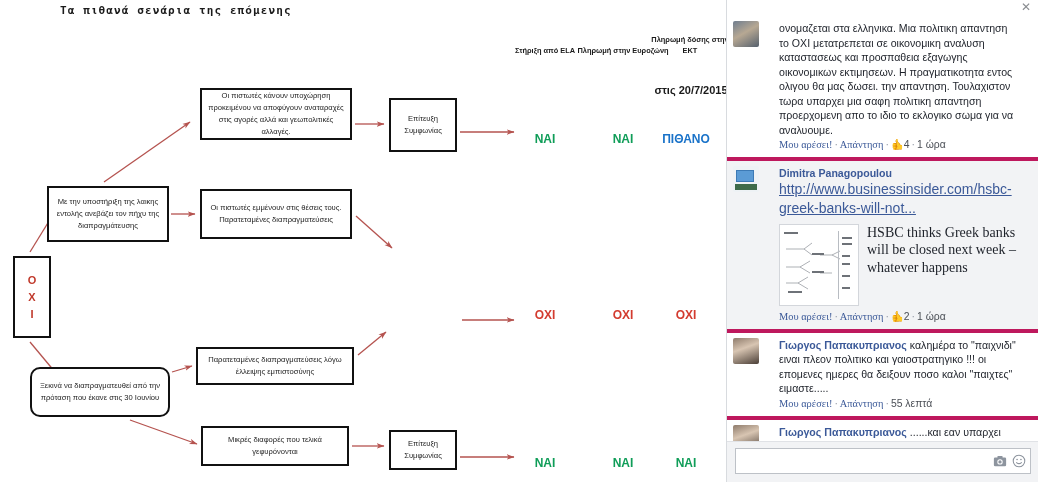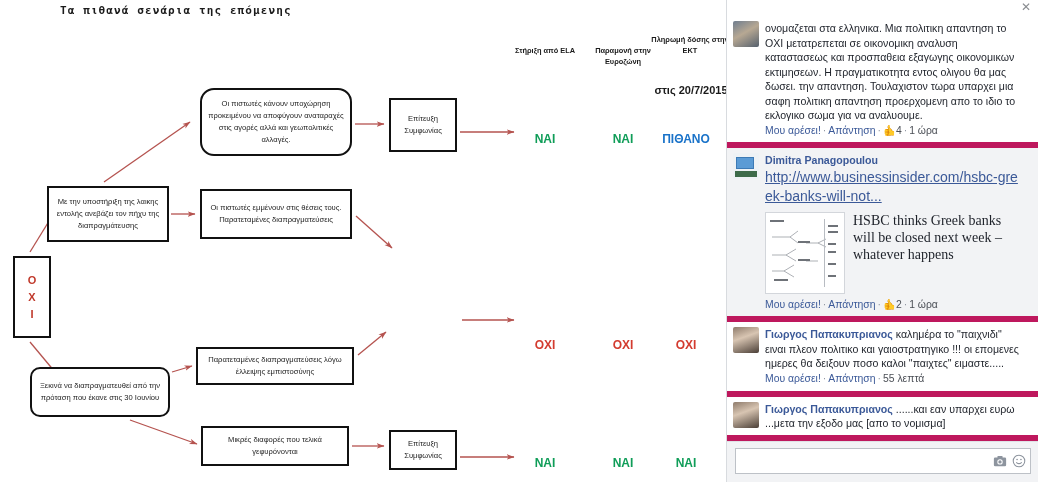--- a/index.html
+++ b/index.html
@@ -67,21 +67,21 @@
   }
   .node-oxi span {
     color: #c0392b;
     font-weight: bold;
     font-size: 11px;
     line-height: 1;
   }
 
   .node-support   { left: 47px;  top: 186px; width: 122px; height: 56px; }
   .node-start     { left: 30px;  top: 367px; width: 140px; height: 50px; border-radius: 10px; }
-  .node-concede   { left: 200px; top: 88px;  width: 152px; height: 68px; border-radius: 14px; }
+  .node-concede   { left: 200px; top: 88px;  width: 152px; height: 52px; }
   .node-insist    { left: 200px; top: 189px; width: 152px; height: 50px; }
   .node-prolonged { left: 196px; top: 347px; width: 158px; height: 38px; }
   .node-small     { left: 201px; top: 426px; width: 148px; height: 40px; }
   .node-agree1    { left: 389px; top: 98px;  width: 68px;  height: 54px; }
   .node-ious      { left: 388px; top: 252px; width: 70px;  height: 78px;
                     font-size: 7.2px; line-height: 1.5; }
   .node-agree2    { left: 389px; top: 430px; width: 68px;  height: 40px; }
 
   
   .col-head {
@@ -110,21 +110,21 @@
     text-align: center;
     font-size: 12px;
     font-weight: bold;
     width: 52px;
   }
   .cell.yes      { color: #0f9d58; }
   .cell.no       { color: #d33b2f; }
   .cell.probable { color: #1a73c9; }
 
   .row1 { top: 132px; }
-  .row2 { top: 338px; }
+  .row2 { top: 308px; }
   .row3 { top: 456px; }
   .c1 { left: 519px; }
   .c2 { left: 597px; }
   .c3 { left: 660px; }
 
   
   #fb-panel {
     position: absolute;
     left: 726px; top: 0;
     width: 312px; height: 482px;
@@ -144,23 +144,23 @@
     right: 8px; top: 1px;
     font-size: 12px;
     color: #8a8d91;
     line-height: 1;
     cursor: pointer;
     font-family: "DejaVu Sans", sans-serif;
   }
 
   .comment {
     display: flex;
-    gap: 6px;
+    gap: 20px;
     padding: 5px 20px 4px 6px;
-    border-bottom: 6px solid #be185d;
+    border-bottom: 4px solid #be185d;
     background: #ffffff;
   }
   .comment.shaded { background: #f2f3f5; }
 
   .avatar {
     flex: 0 0 auto;
     width: 26px; height: 26px;
     border-radius: 2px;
     overflow: hidden;
     background: #c9ccd1;
@@ -201,21 +201,21 @@
     line-height: 1.37;
     font-size: 14px;
     word-break: break-all;
   }
   .cmeta {
     font-size: 10.4px;
     color: #4b4f56;
     margin-top: 1px;
     line-height: 1.4;
   }
-  .cmeta a { color: #3b5998; text-decoration: none; }
+  .cmeta a { color: #3b5998; text-decoration: none; font-family: Liberation Serif, serif; }
   .cmeta .sep { color: #9197a3; margin: 0 2px; }
   .thumb-up {
     display: inline-block;
     transform: scaleX(-1);
     color: #4b4f56;
   }
 
   
   .attachment {
     display: flex;
@@ -338,21 +338,21 @@
   <div class="node node-insist">Οι πιστωτές εμμένουν στις θέσεις τους. Παρατεταμένες διαπραγματεύσεις</div>
 
   <div class="node node-small">Μικρές διαφορές που τελικά γεφυρόνονται</div>
 
   <div class="node node-agree1">Επίτευξη Συμφωνίας</div>
 
 
   <div class="node node-agree2">Επίτευξη Συμφωνίας</div>
 
   <div class="col-head col-head-ela">Στήριξη από ELA</div>
-  <div class="col-head col-head-ez">Παραμονή στην Ευροζώνη</div>
+  <div class="col-head col-head-ez">Πληρωμή στην Ευροζώνη</div>
   <div class="col-head col-head-ecb">Πληρωμή δόσης στην ΕΚΤ</div>
   <div class="col-head-date">στις 20/7/2015</div>
 
   <div class="cell yes row1 c1">ΝΑΙ</div>
   <div class="cell yes row1 c2">ΝΑΙ</div>
   <div class="cell probable row1 c3">ΠΙΘΑΝΟ</div>
 
   <div class="cell no row2 c1">ΟΧΙ</div>
   <div class="cell no row2 c2">ΟΧΙ</div>
   <div class="cell no row2 c3">ΟΧΙ</div>

